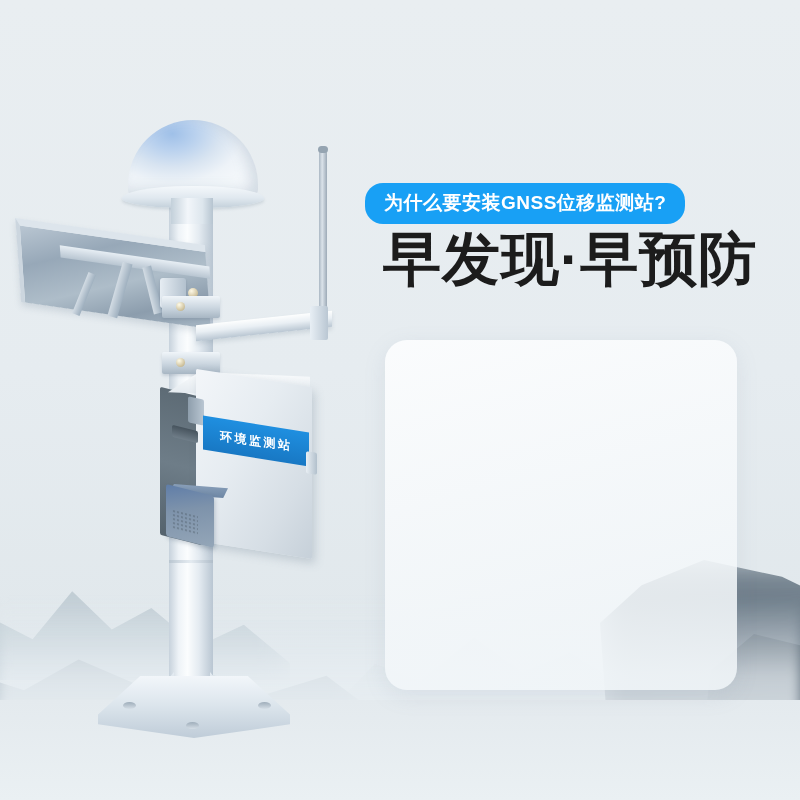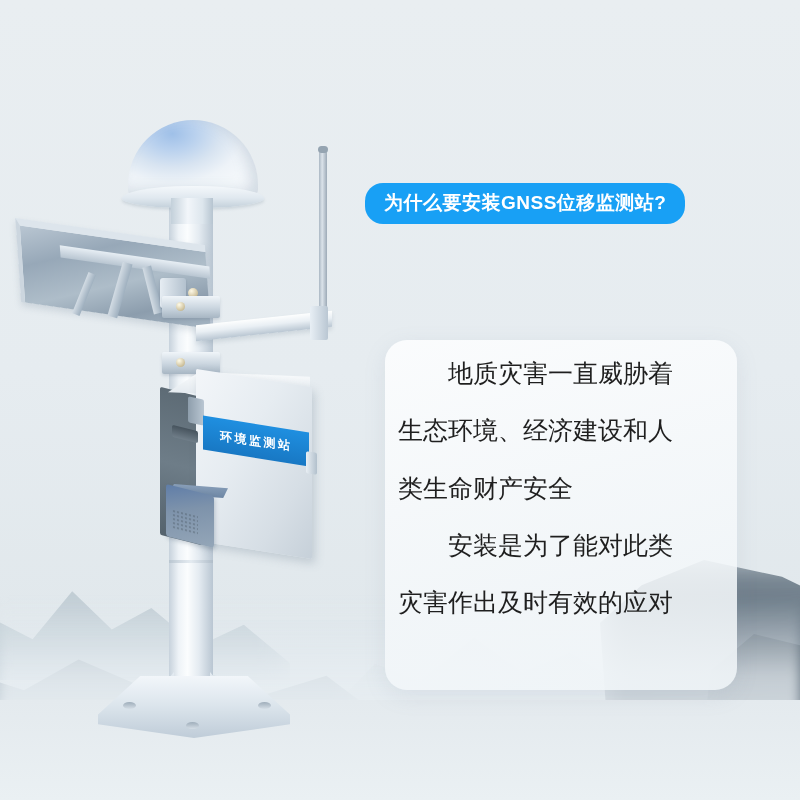--- a/index.html
+++ b/index.html
@@ -225,23 +225,17 @@
 
     <div class="base-fin fin-l"></div>
     <div class="base-fin fin-r"></div>
     <div class="base"></div>
     <div class="bolt-hole" style="left:123px;top:702px"></div>
     <div class="bolt-hole" style="left:258px;top:702px"></div>
     <div class="bolt-hole" style="left:186px;top:722px"></div>
   </div>
 
   <div class="badge">为什么要安装GNSS位移监测站?</div>
+  <div class="headline">早发现·早预防</div>
 
   <div class="panel"></div>
-  <div class="panel-text">
-    <p class="indent">地质灾害一直威胁着</p>
-    <p>生态环境、经济建设和人</p>
-    <p>类生命财产安全</p>
-    <p class="indent">安装是为了能对此类</p>
-    <p>灾害作出及时有效的应对</p>
-  </div>
 
 </div>
 
 </body></html>

